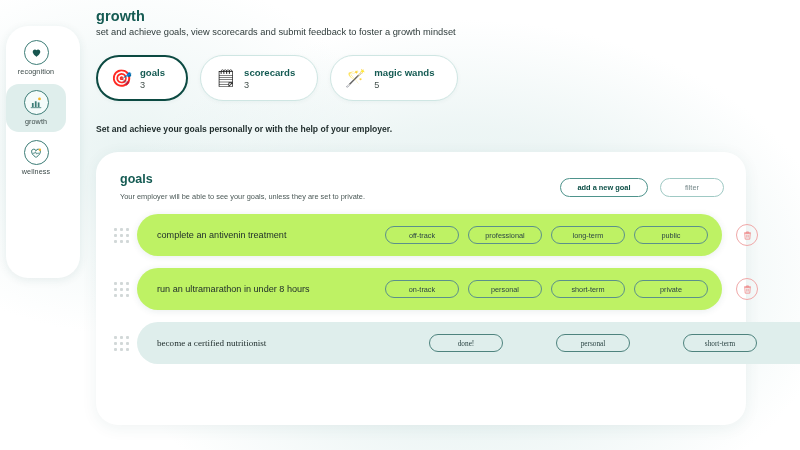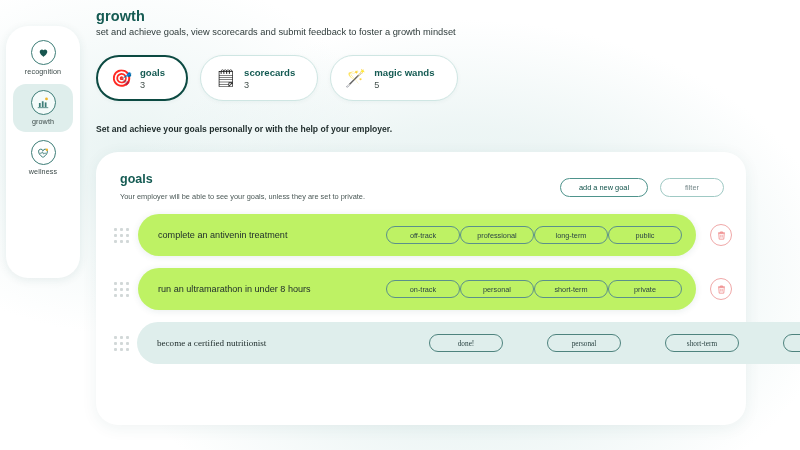--- a/index.html
+++ b/index.html
@@ -22,21 +22,21 @@
   }
 
   
   .sidebar {
     position: absolute; left: 6px; top: 26px;
     width: 74px; height: 252px;
     background: #ffffff;
     border-radius: 22px;
     box-shadow: 0 2px 10px rgba(25,80,78,0.09);
     padding-top: 8px;
-    display: flex; flex-direction: column; align-items: center;
+    display: flex; flex-direction: column; align-items: flex-start;
     gap: 2px;
     z-index: 3;
   }
   .nav-item {
     width: 60px; height: 48px;
     border-radius: 13px;
     display: flex; flex-direction: column; align-items: center; justify-content: center;
     gap: 2px; cursor: pointer;
   }
   .nav-item.active { background: #dfeeec; }
@@ -107,21 +107,21 @@
     position: absolute; right: 22px; top: 26px;
     display: flex; gap: 12px;
   }
   .pill-btn {
     height: 19px; border-radius: 10px;
     border: 1.1px solid #9fc9c4; background: #fff;
     display: flex; align-items: center; justify-content: center;
     padding: 0 14px; cursor: pointer;
     font-size: 7.4px;
   }
-  .pill-btn.primary { color: #0d4f47; font-weight: normal; border-color: #4e938c; min-width: 88px; }
+  .pill-btn.primary { color: #0d4f47; font-weight: bold; border-color: #4e938c; min-width: 88px; }
   .pill-btn.ghost { color: #76888a; min-width: 64px; }
 
   
   .rows {
     position: absolute; left: 14px; top: 62px; right: 10px;
     display: flex; flex-direction: column; gap: 12px;
   }
   .row { display: flex; align-items: center; gap: 8px; }
   .drag {
     width: 22px; display: grid;
@@ -134,21 +134,21 @@
     flex: 1; height: 42px;
     background: #bef264; border-radius: 21px;
     box-shadow: 0 1px 7px rgba(25,80,78,0.10);
     display: flex; align-items: center;
     padding: 0 14px 0 20px;
   }
   .row-card.done { background: #dfeeec; box-shadow: none; font-family: Liberation Serif, serif; }
   .goal-text {
     font-size: 9.1px; color: #1c2a29; width: 228px; flex: none;
   }
-  .tags { display: flex; align-items: center; }
+  .tags { display: flex; gap: 9px; align-items: center; }
   .tag {
     height: 18px; min-width: 74px; padding: 0 8px;
     border-radius: 9px; border: 1px solid #5b908b;
     background: transparent;
     display: flex; align-items: center; justify-content: center;
     font-size: 7.3px; color: #2c4544; cursor: pointer;
   }
   .row-card.done .tag { border-color: #4e837e; margin-left: 44px; }
   .trash {
     width: 22px; height: 22px; border-radius: 50%;

